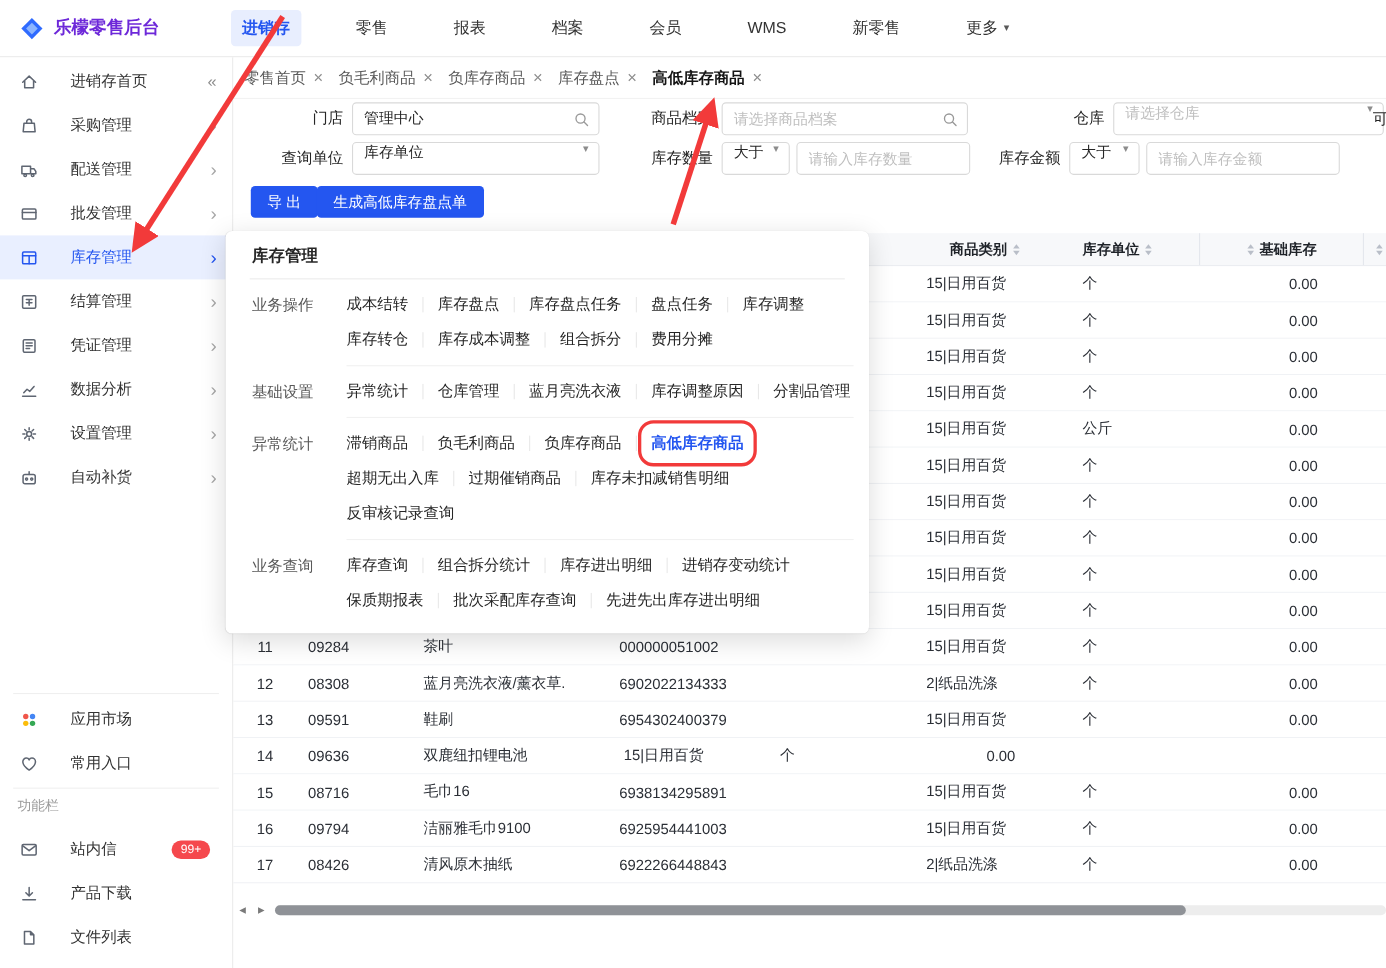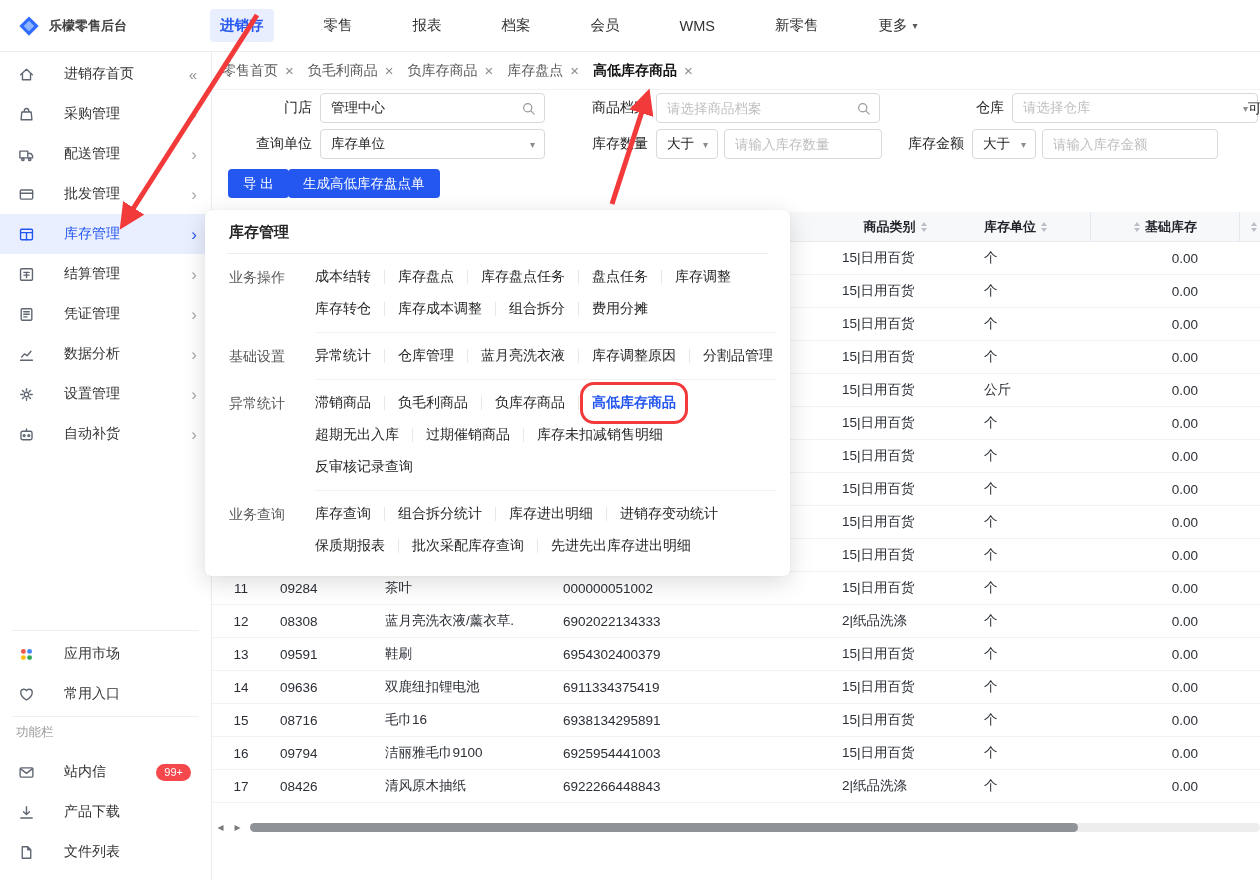--- a/index.html
+++ b/index.html
@@ -4,21 +4,21 @@
 <style>
 :root{ --primary:#2456f0; --annotation:#f23a3a; --badge:#f5484d; }
 *{margin:0;padding:0;box-sizing:border-box}
 body{font-family:"Liberation Sans","DejaVu Sans",sans-serif;background:#fff;color:#262626}
 #app{position:relative;width:1260px;height:880px;overflow:hidden;background:#fff}
 
 
 #topbar{position:absolute;top:0;left:0;width:1260px;height:52px;background:#fff;border-bottom:1px solid #ececec;display:flex;align-items:center;z-index:20}
 .logo{display:flex;align-items:center;gap:9px;padding-left:18px;width:196px}
 .logo-icon{width:22px;height:22px;display:inline-flex}
-.logo-text{font-size:13px;font-weight:700;color:#404040;white-space:nowrap}
+.logo-text{font-size:16px;font-weight:700;color:#6d28d9;white-space:nowrap}
 #topnav{display:flex;align-items:center;gap:40px;margin-left:14px}
 .nav-item{font-size:14.5px;color:#333;cursor:pointer;padding:7px 10px;border-radius:4px;display:flex;align-items:center;gap:5px;white-space:nowrap}
 .nav-item.active{background:#e8eefe;color:var(--primary);font-weight:600}
 .caret{font-size:10px;color:#595959}
 
 
 #sidebar{position:absolute;top:52px;left:0;width:212px;height:828px;background:#fff;border-right:1px solid #ececec;z-index:10}
 #side-main{position:absolute;top:2px;left:0;right:0}
 #side-secondary{position:absolute;top:582px;left:0;right:0}
 #side-tools{position:absolute;top:700px;left:0;right:0}
@@ -37,21 +37,21 @@
 
 
 #tabbar{position:absolute;top:52px;left:212px;right:0;height:38px;display:flex;align-items:center;gap:14px;padding-left:10px;border-bottom:1px solid #f2f2f2;background:#fff;z-index:5}
 .tab{display:flex;align-items:center;gap:7px;font-size:14px;color:#595959;cursor:pointer;white-space:nowrap}
 .tab.active .tab-label{color:#141414;font-weight:700}
 .tab-x{color:#8c8c8c;font-size:15px;line-height:1}
 
 
 .f-group{position:absolute;display:flex;align-items:center;height:30px;z-index:4}
 .f-label{font-size:14px;color:#262626;text-align:right;margin-right:8px;flex-shrink:0;white-space:nowrap}
-.f-box{position:relative;height:30px;border:1px solid #d9d9d9;border-radius:4px;display:flex;align-items:center;background:#fff;flex-shrink:0}
+.f-box{position:relative;height:30px;border:1px solid #d9d9d9;border-radius:4px;display:flex;background:#fff;flex-shrink:0}
 .f-box input{border:none;outline:none;font-size:13.5px;color:#262626;width:100%;padding:0 28px 0 10px;background:transparent;font-family:inherit}
 .f-box input::placeholder{color:#bfbfbf}
 .f-select{justify-content:space-between;padding:0 9px 0 10px;font-size:13.5px;color:#262626;cursor:pointer}
 .f-select .ph{color:#bfbfbf}
 .f-caret{color:#8c8c8c;font-size:10px;margin-left:6px}
 .sicon{position:absolute;right:8px;top:7px;width:15px;height:15px;color:#999;display:inline-flex}
 .sicon svg{width:100%;height:100%}
 #clip-label{position:absolute;left:1248px;top:100px;font-size:14px;color:#262626;z-index:4}
 
 
@@ -547,21 +547,20 @@
         <div class="cell c2">鞋刷</div>
         <div class="cell c3">6954302400379</div>
         <div class="cell c4">15|日用百货</div>
         <div class="cell c5">个</div>
         <div class="cell c6">0.00</div>
       </div>
       <div class="trow">
         <div class="cell c0">14</div>
         <div class="cell c1">09636</div>
         <div class="cell c2">双鹿纽扣锂电池</div>
-        <div class="cell c3">6911334375419</div>
         <div class="cell c4">15|日用百货</div>
         <div class="cell c5">个</div>
         <div class="cell c6">0.00</div>
       </div>
       <div class="trow">
         <div class="cell c0">15</div>
         <div class="cell c1">08716</div>
         <div class="cell c2">毛巾16</div>
         <div class="cell c3">6938134295891</div>
         <div class="cell c4">15|日用百货</div>

